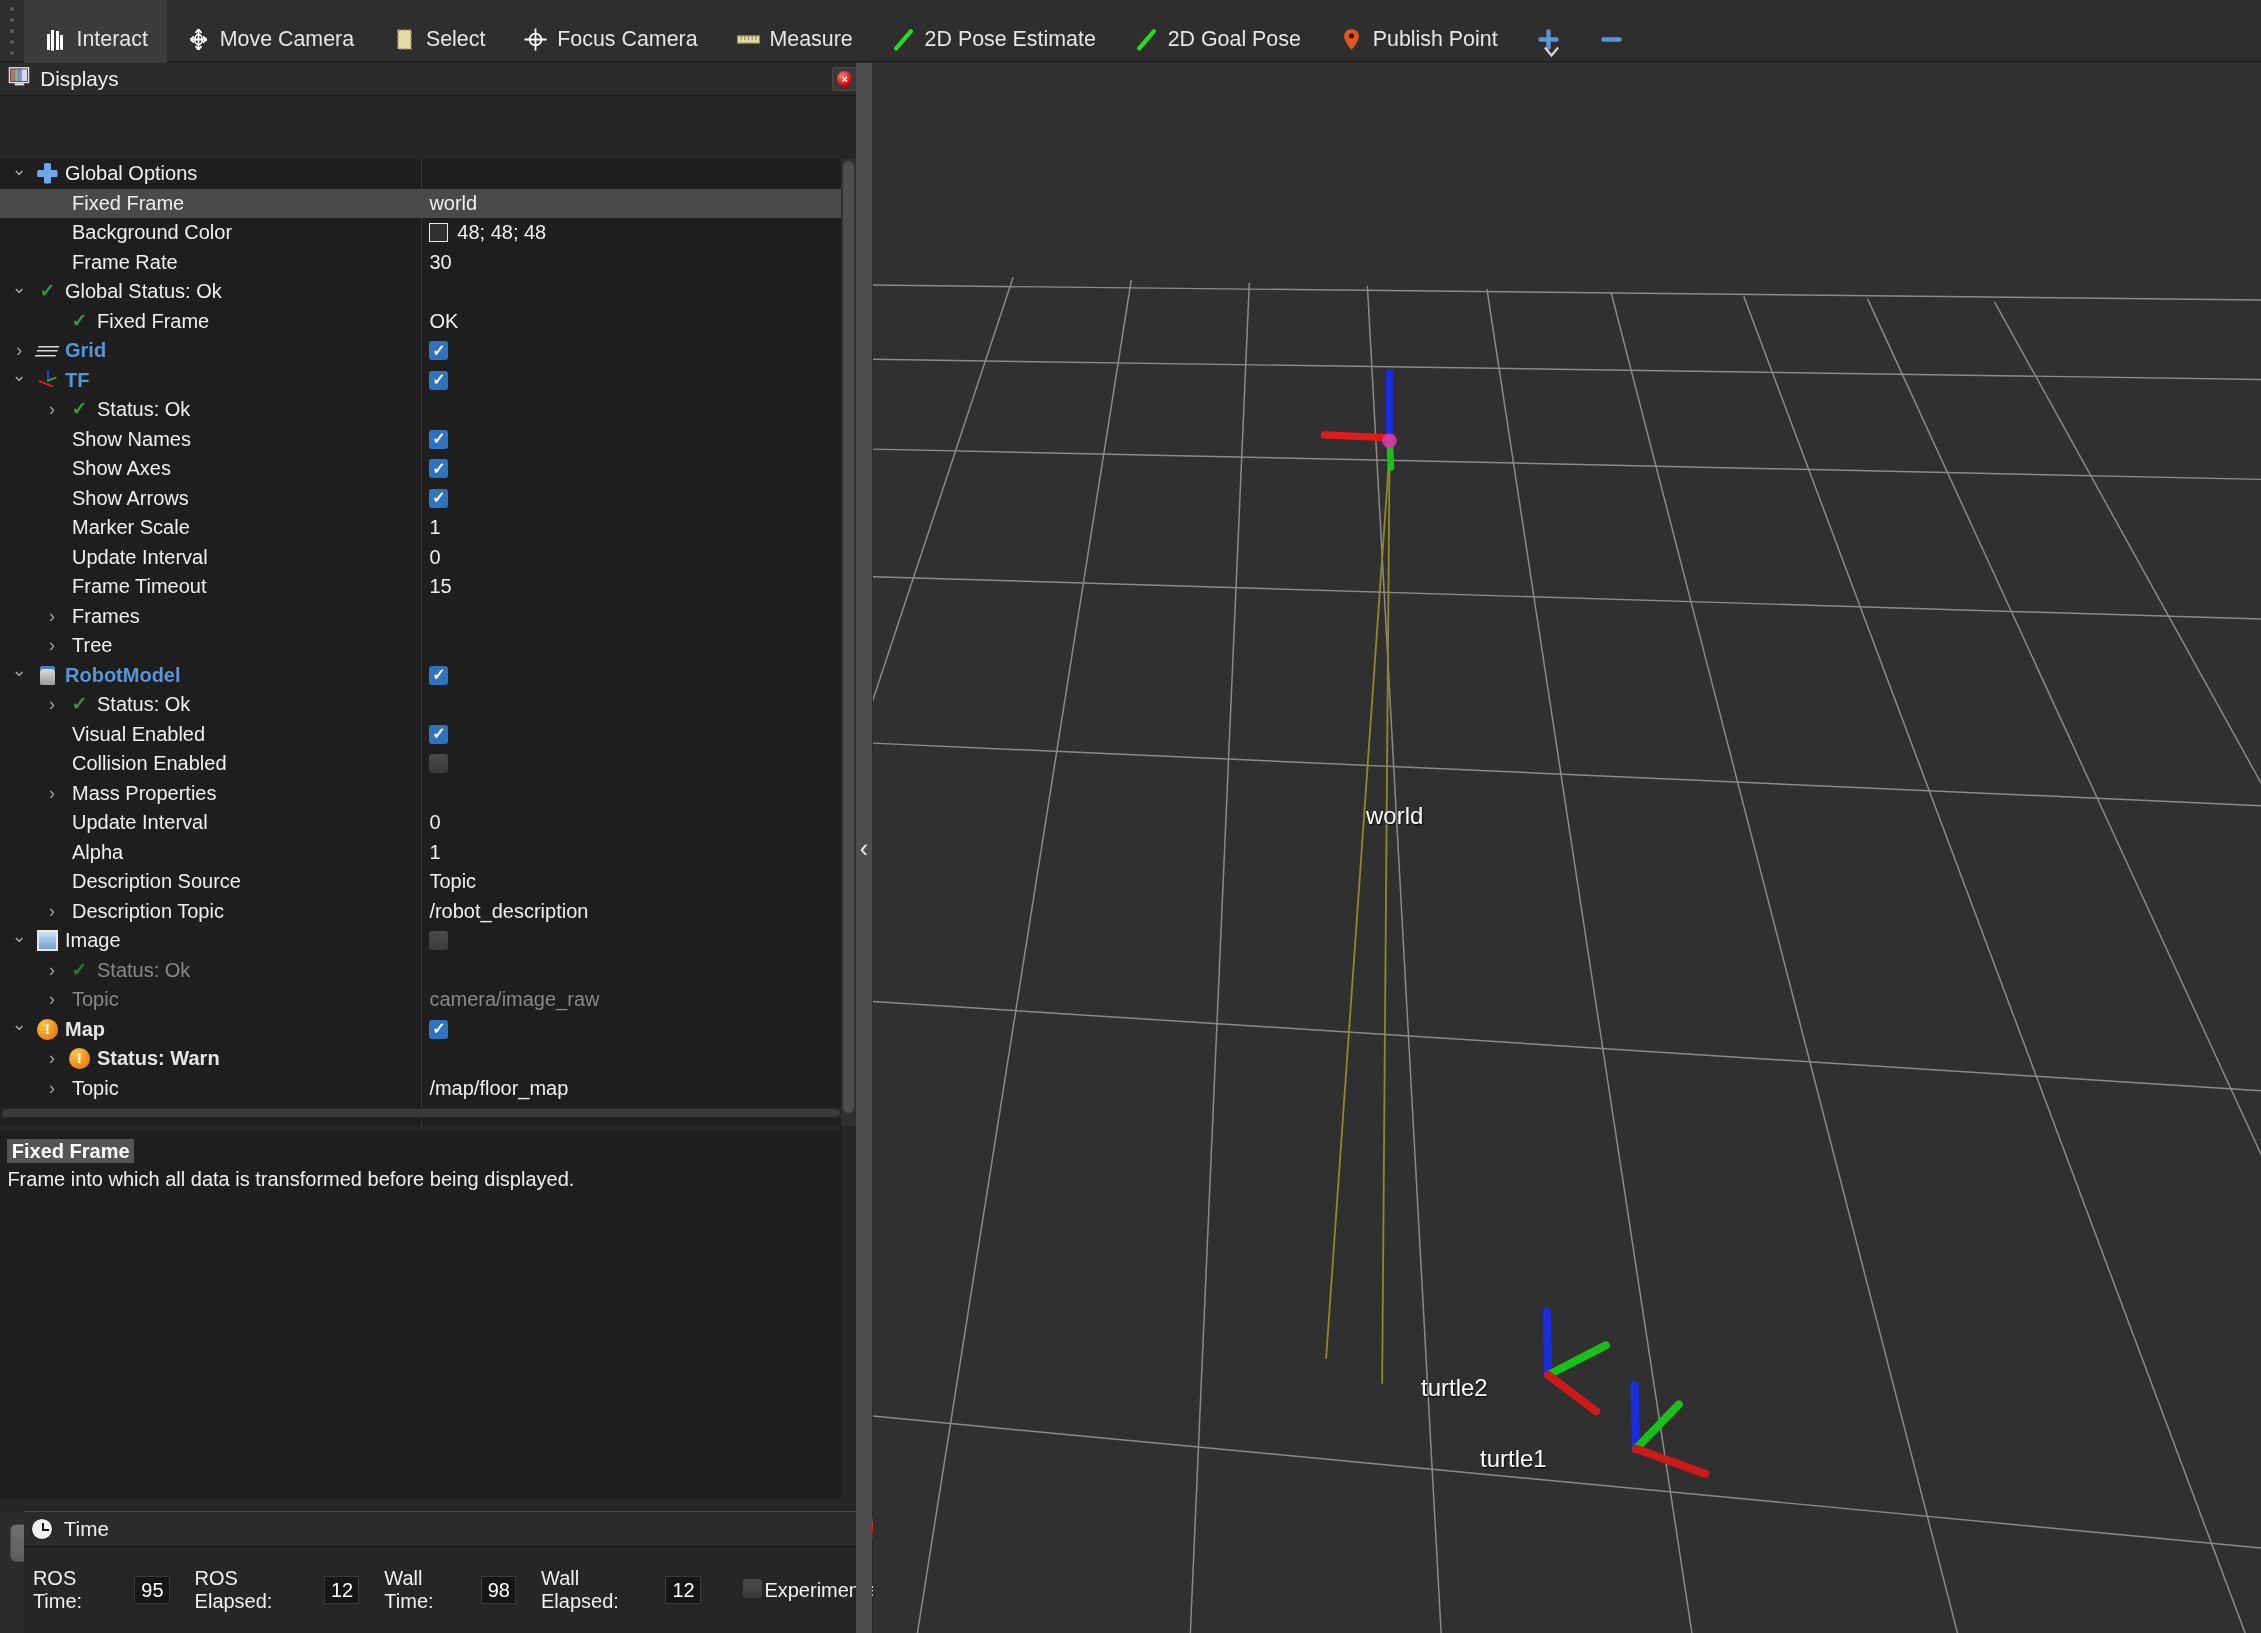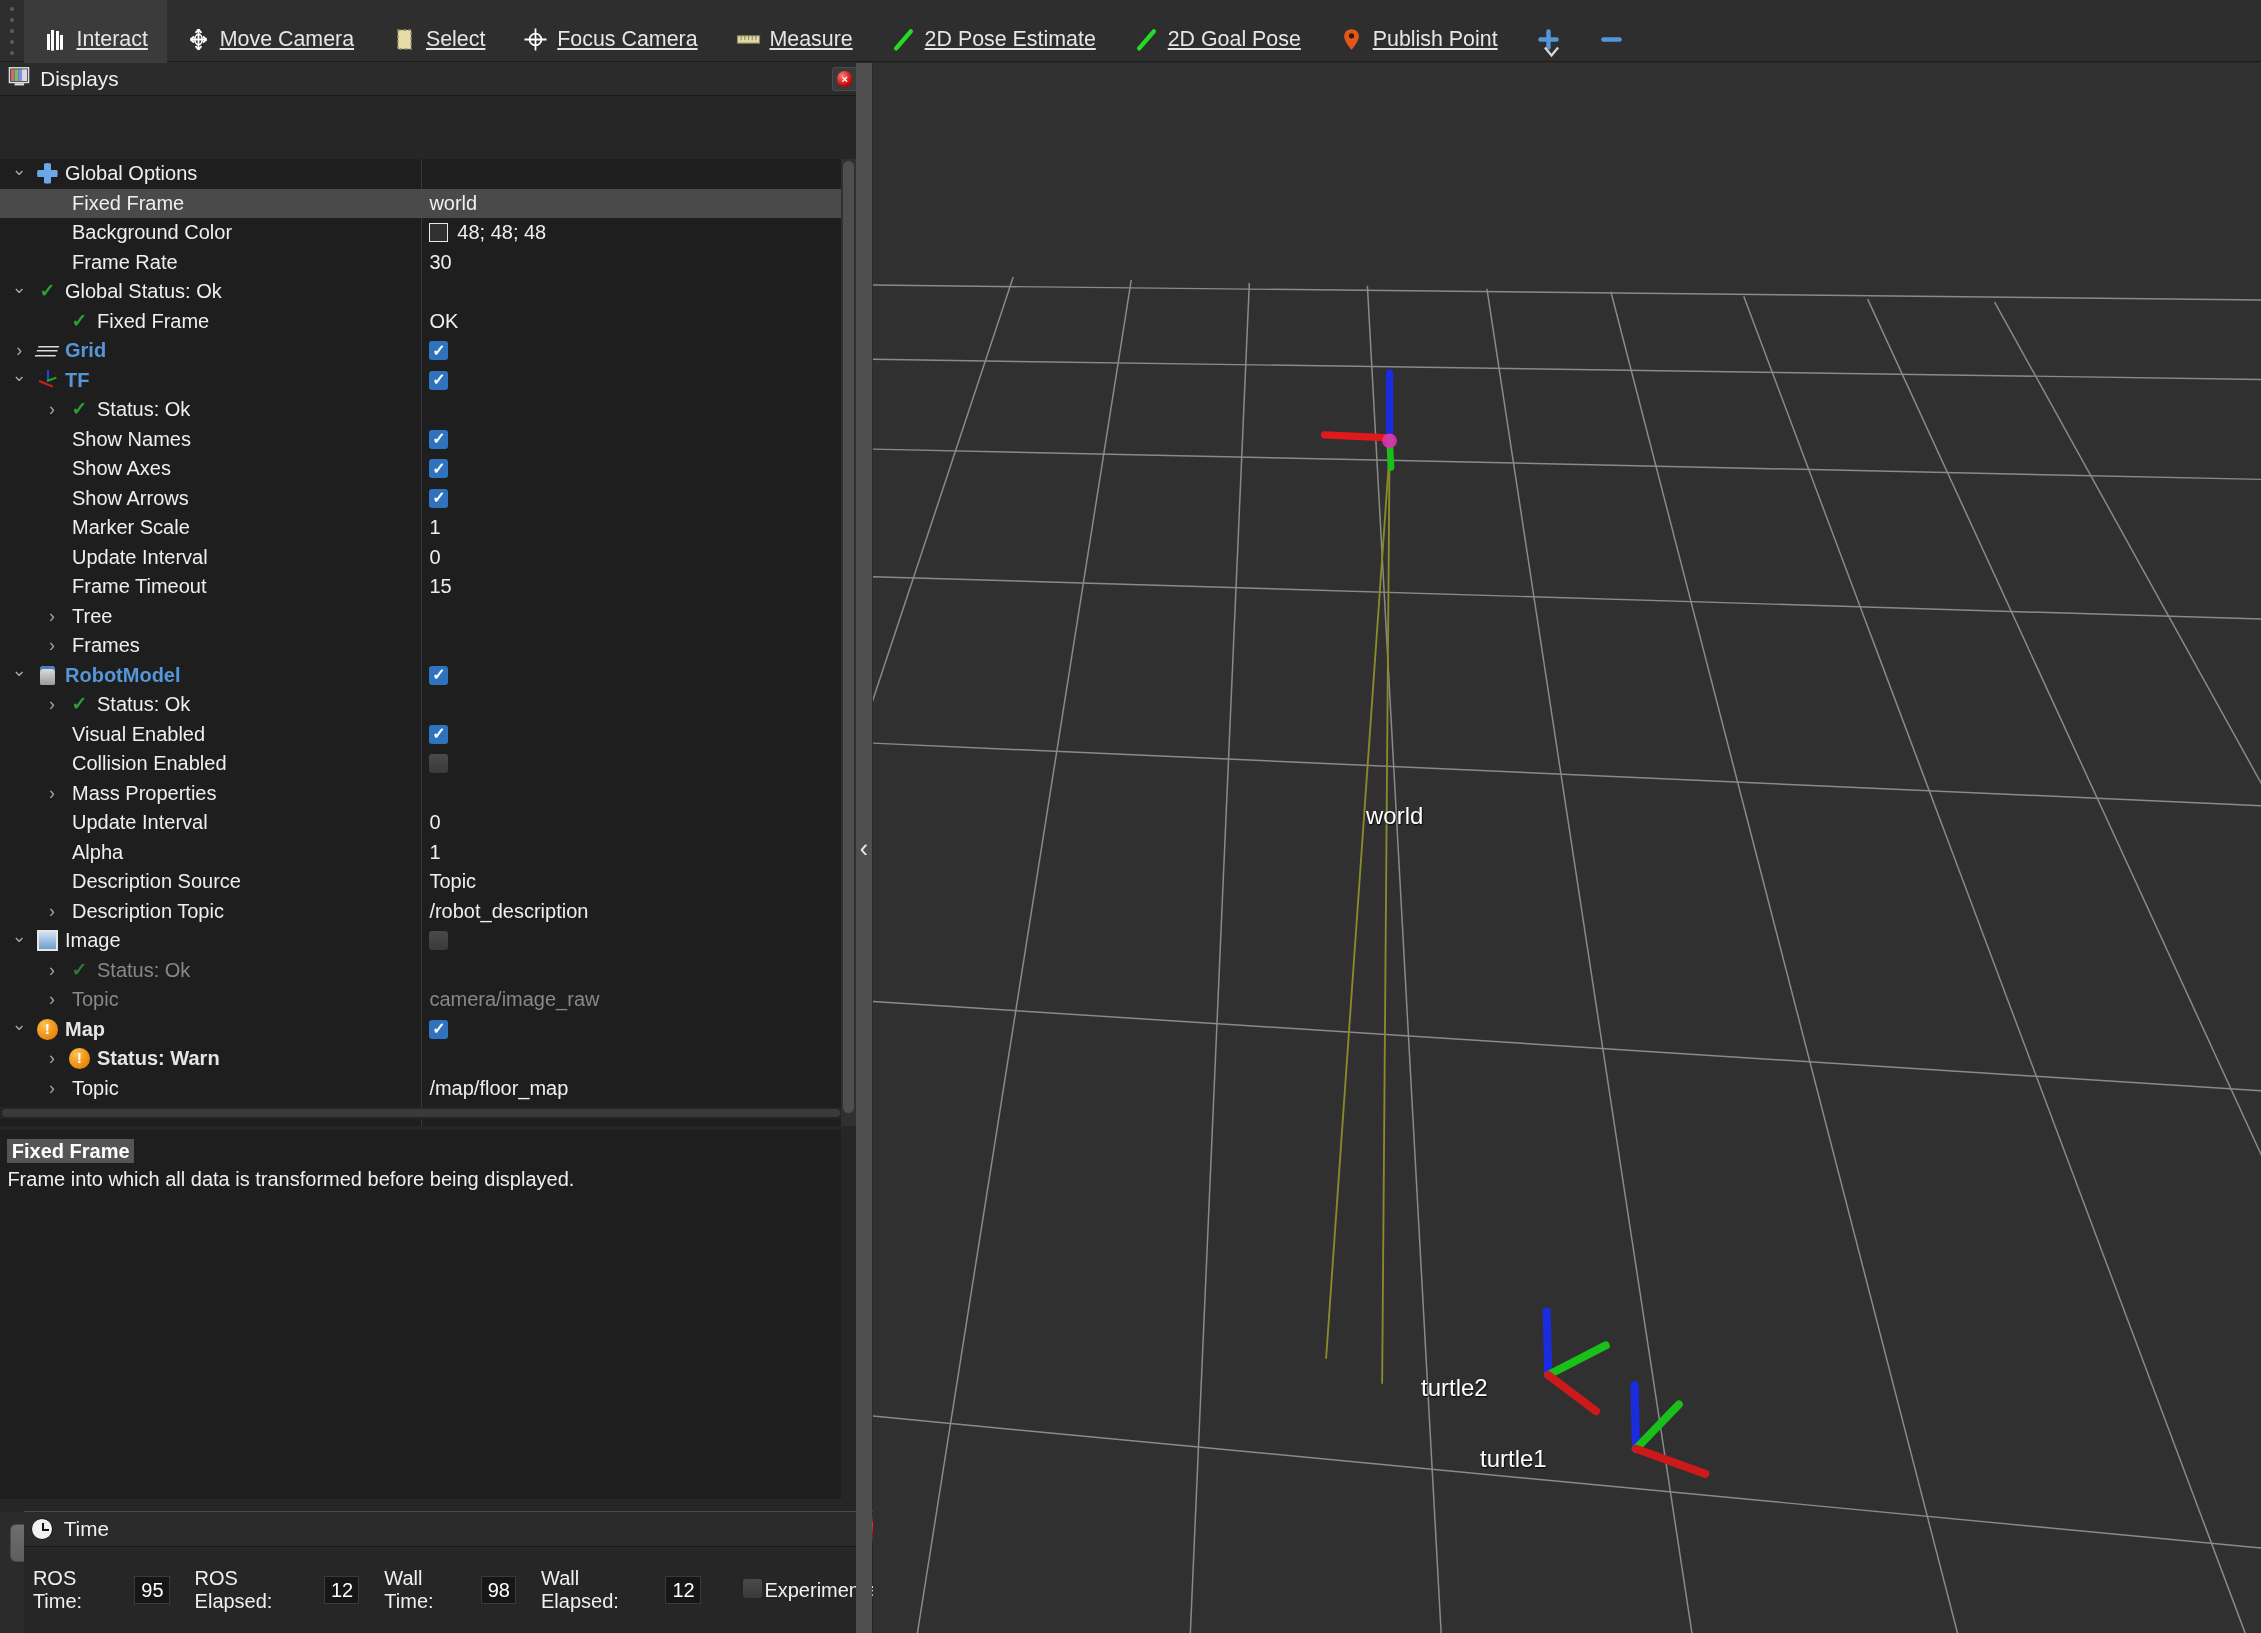--- a/index.html
+++ b/index.html
@@ -19,21 +19,20 @@
   }
   .tb-handle{
     width:23.6px; height:62px; display:flex; flex-direction:column;
     align-items:center; justify-content:center; gap:7.4px;
   }
   .tb-handle i{ width:3.7px;height:3.7px;border-radius:50%;background:#595959;display:block; }
   .tb-btn{
     height:78px; display:flex; align-items:center; gap:8.9px;
     padding:0 19px; color:#e6e6e6; font-size:21.4px; white-space:nowrap;
     cursor:default;
-    text-decoration:underline;
   }
   .tb-btn.active{ background:#3b3b3b; }
   .tb-ico{ width:25px; height:25px; display:inline-block; position:relative; flex:0 0 auto;}
 
   
   .ico-interact{ background:
       linear-gradient(#fff,#fff) 4.4px 7.4px/3px 16px no-repeat,
       linear-gradient(#fff,#fff) 8.9px 3px/3px 20.7px no-repeat,
       linear-gradient(#fff,#fff) 13.3px 4.4px/3px 19px no-repeat,
       linear-gradient(#fff,#fff) 17.7px 8.9px/3px 14.8px no-repeat;
@@ -452,28 +451,28 @@
             <div class="namecell">
               <span class="rowlabel" style="left: 72px;">Frame Timeout</span>
             </div>
             <div class="valcell">
               <span>15</span>
             </div>
           </div>
           <div class="row">
             <div class="namecell">
               <span class="arrow right" style="left: 43px;"></span>
+              <span class="rowlabel" style="left: 72px;">Frames</span>
+            </div>
+            <div class="valcell"></div>
+          </div>
+          <div class="row">
+            <div class="namecell">
+              <span class="arrow right" style="left: 43px;"></span>
               <span class="rowlabel" style="left: 72px;">Tree</span>
-            </div>
-            <div class="valcell"></div>
-          </div>
-          <div class="row">
-            <div class="namecell">
-              <span class="arrow right" style="left: 43px;"></span>
-              <span class="rowlabel" style="left: 72px;">Frames</span>
             </div>
             <div class="valcell"></div>
           </div>
           <div class="row">
             <div class="namecell">
               <span class="arrow down" style="left: 10.3px;"></span>
               <span class="rowicon g-robot" style="left: 37px;"></span>
               <span class="rowlabel tl-blue" style="left: 65px;">RobotModel</span>
             </div>
             <div class="valcell">

